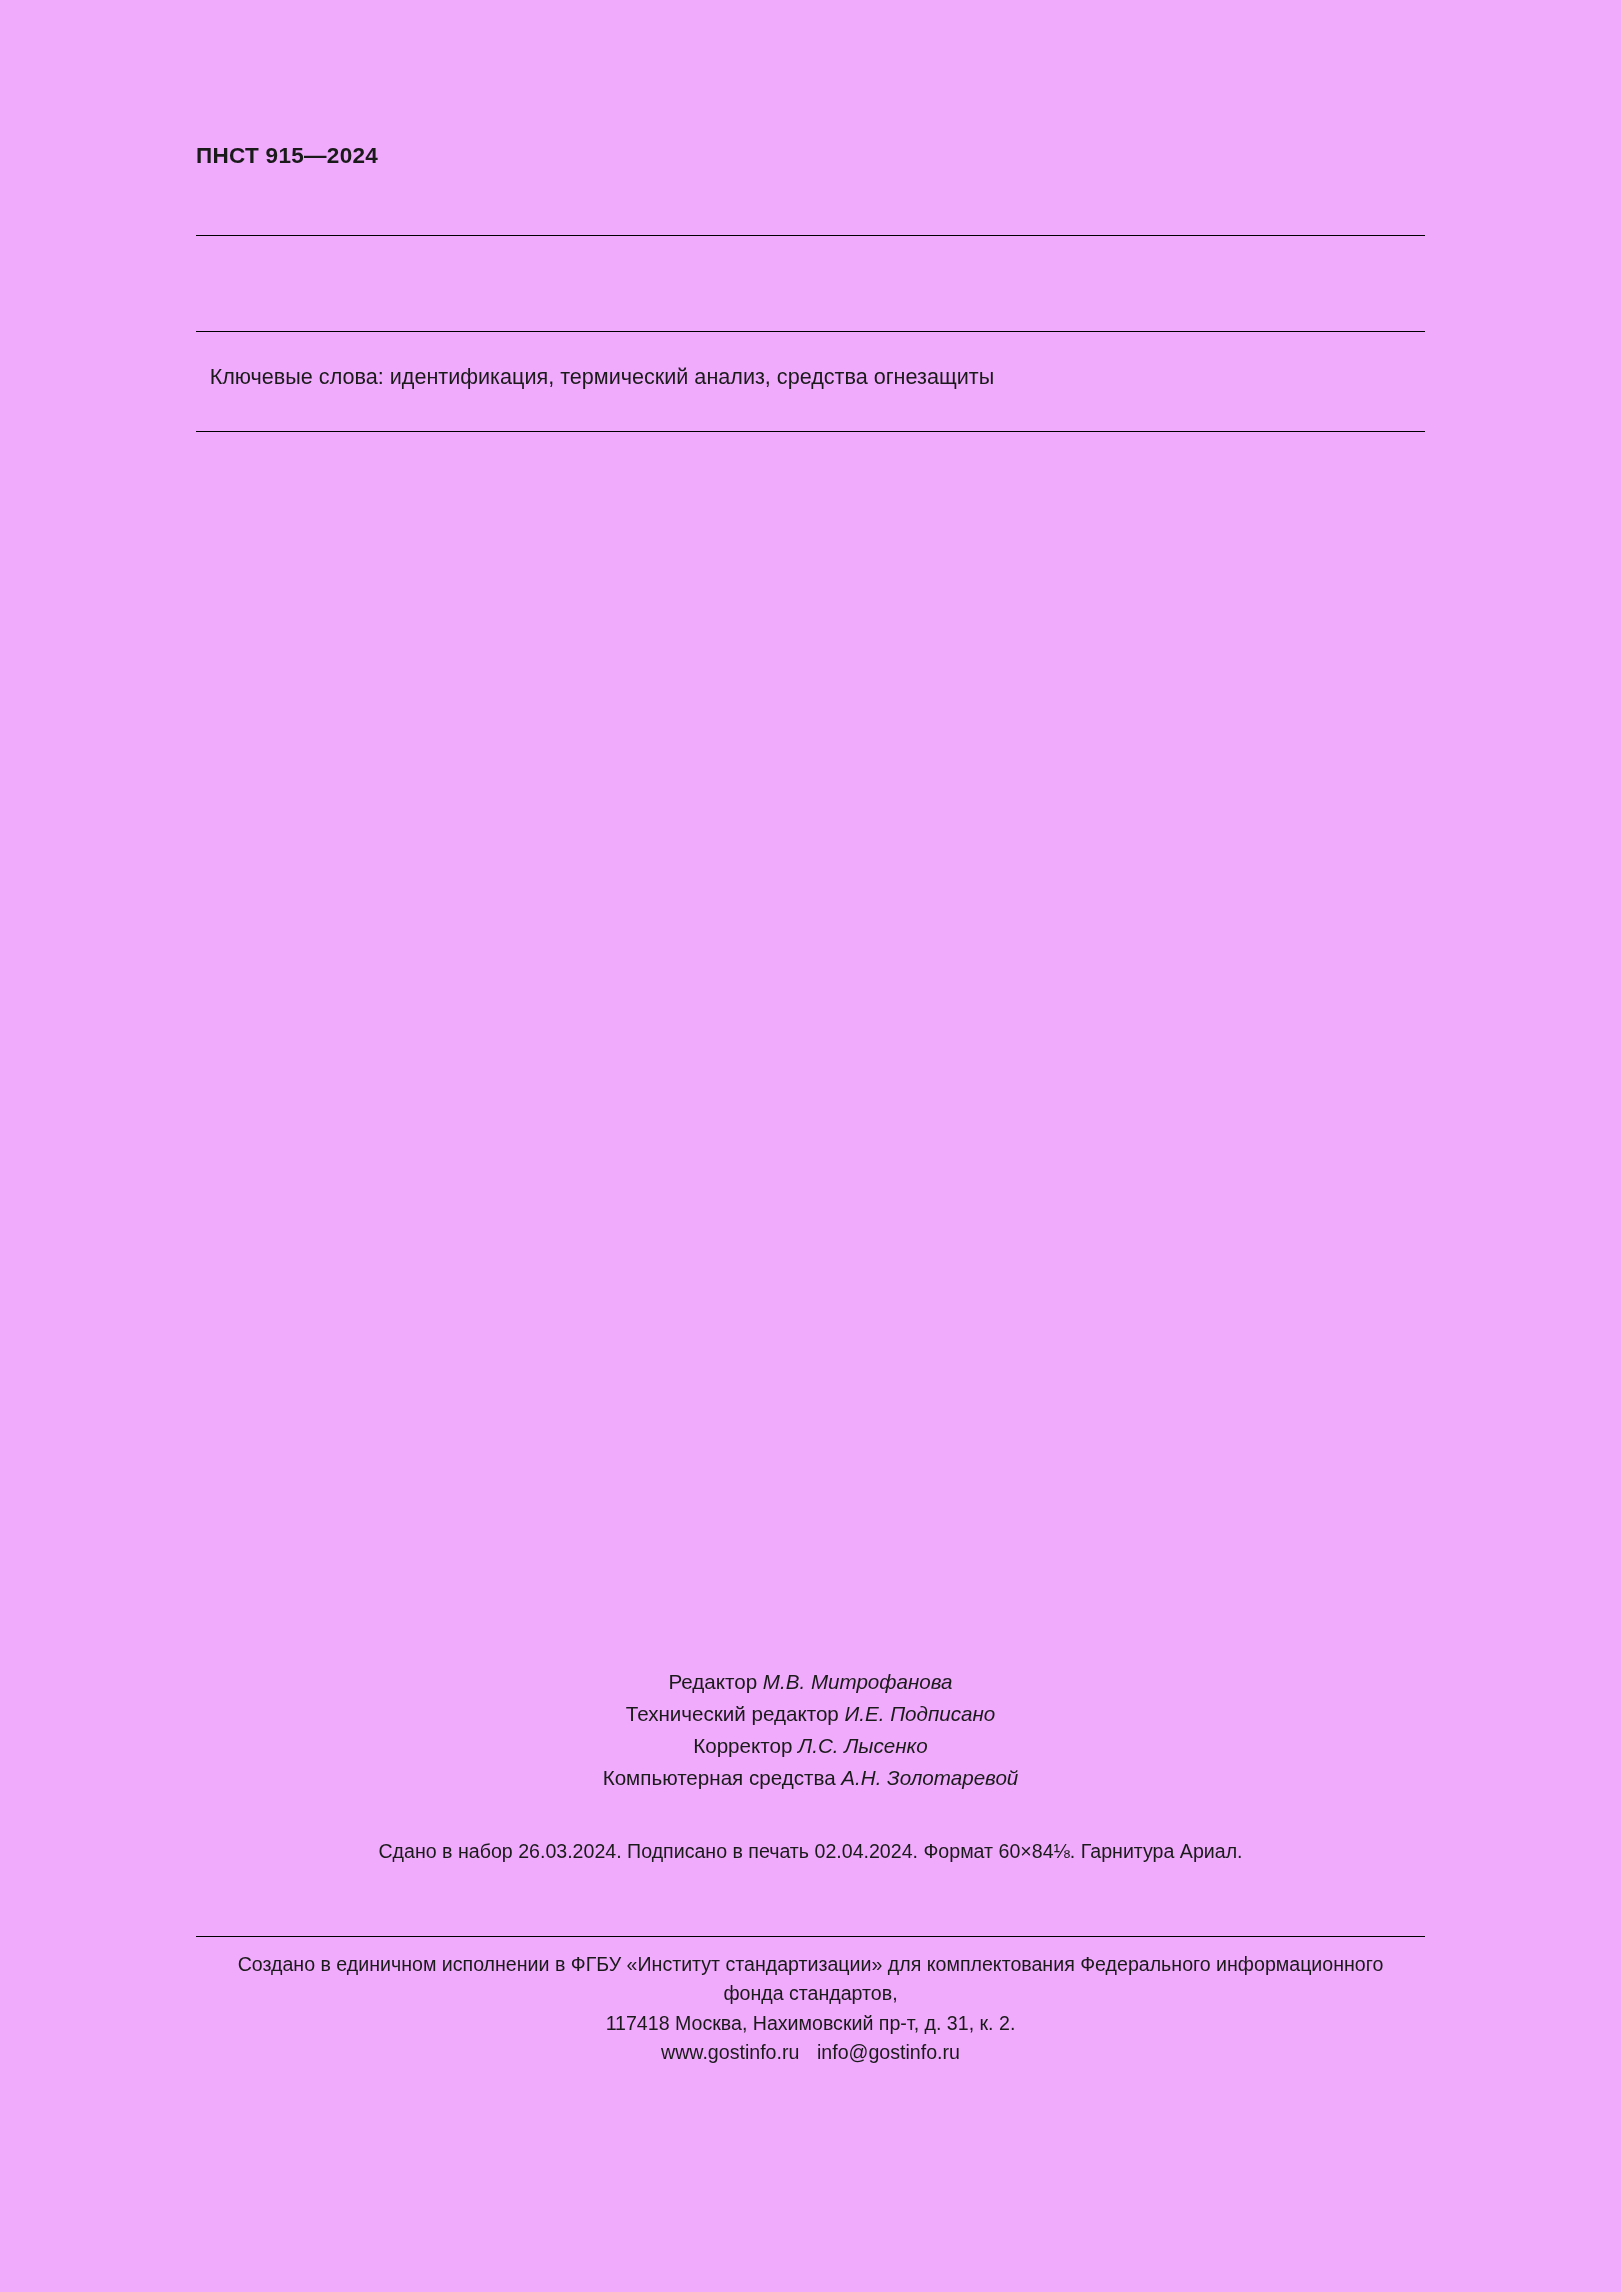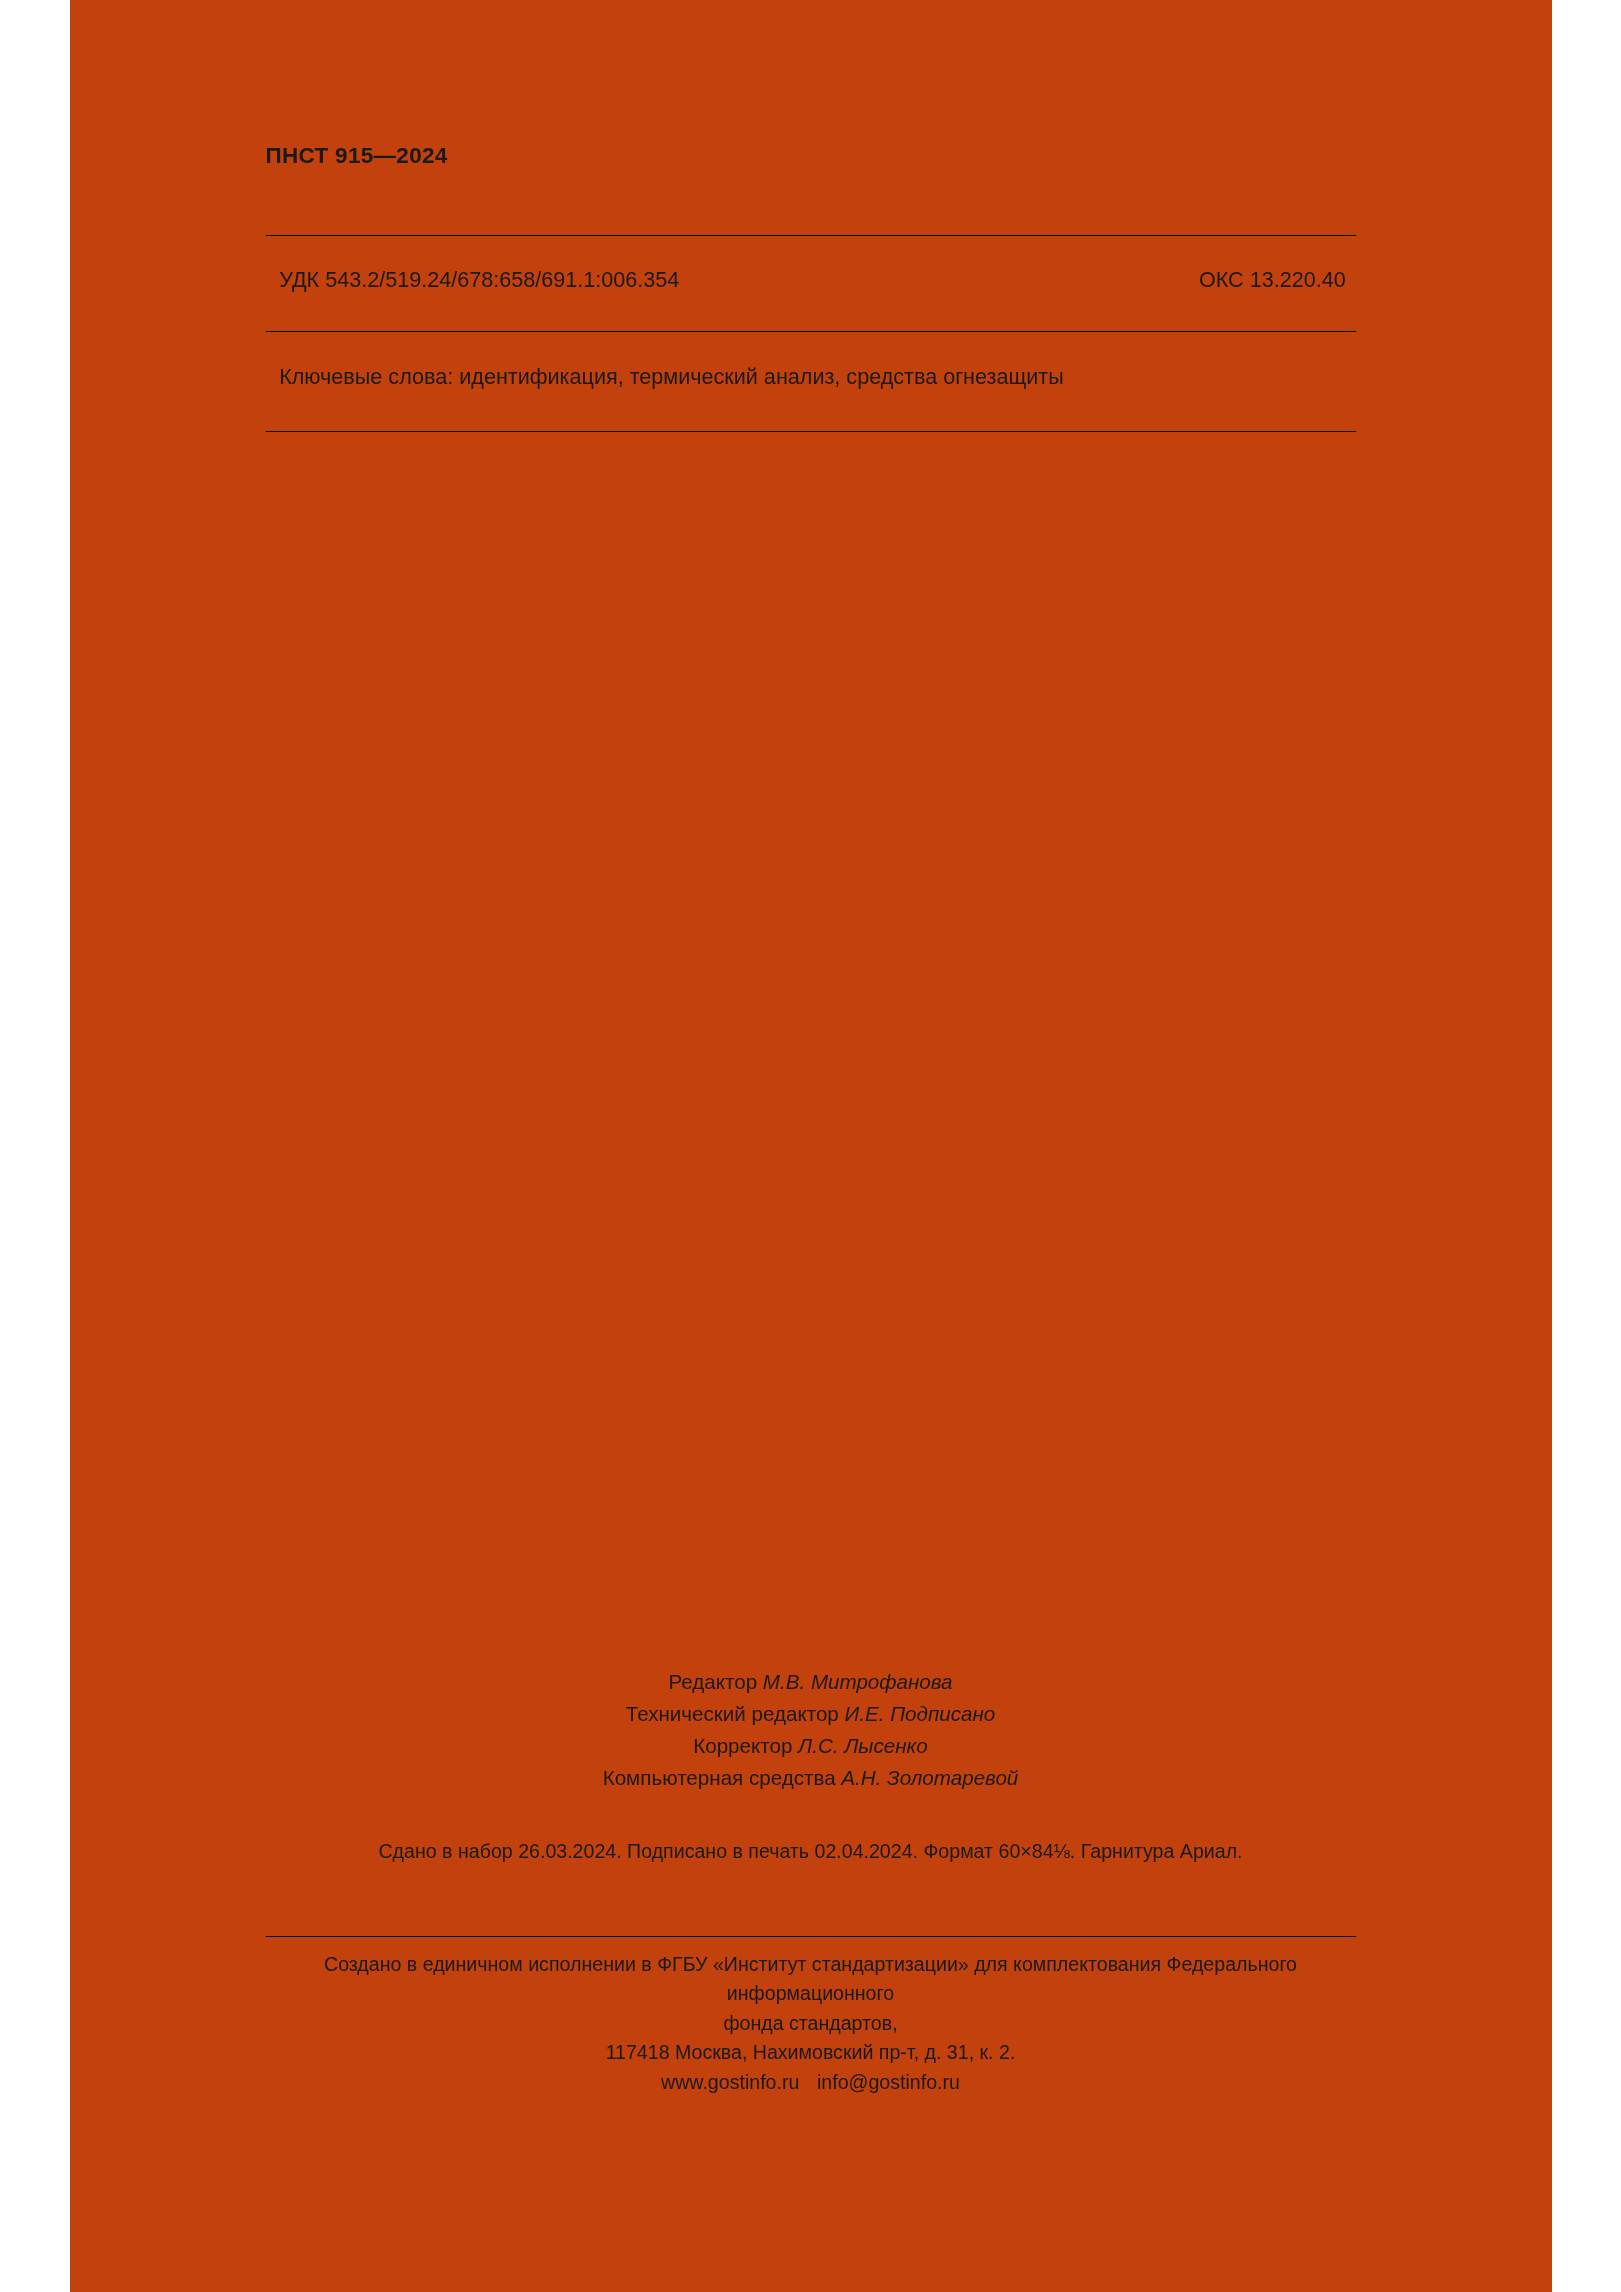--- a/index.html
+++ b/index.html
@@ -7,24 +7,24 @@
     margin: 0;
     padding: 0;
     background: #ffffff;
   }
   body {
     font-family: "Liberation Sans", sans-serif;
     color: #1a1a1a;
   }
   .page {
     position: relative;
-    width: 1482px;
+    width: 1621px;
     height: 2293px;
     margin: 0 auto;
-    background: #c2410c;
+    background: #f0abfc;
     box-sizing: border-box;
     overflow: hidden;
   }
   .content {
     position: absolute;
     left: 196px;
     right: 196px;
     top: 0;
     bottom: 0;
   }
@@ -119,24 +119,20 @@
 </head>
 <body>
 
 <div class="page">
   <div class="content">
 
     <div class="doc-number">ПНСТ 915—2024</div>
 
     <div class="rule rule-1"></div>
 
-    <div class="udk-row">
-      <div class="udk">УДК 543.2/519.24/678:658/691.1:006.354</div>
-      <div class="oks">ОКС 13.220.40</div>
-    </div>
 
     <div class="rule rule-2"></div>
 
     <div class="keywords">Ключевые слова: идентификация, термический анализ, средства огнезащиты</div>
 
     <div class="rule rule-3"></div>
 
     <div class="colophon">
       <div class="credits">
         <div>

